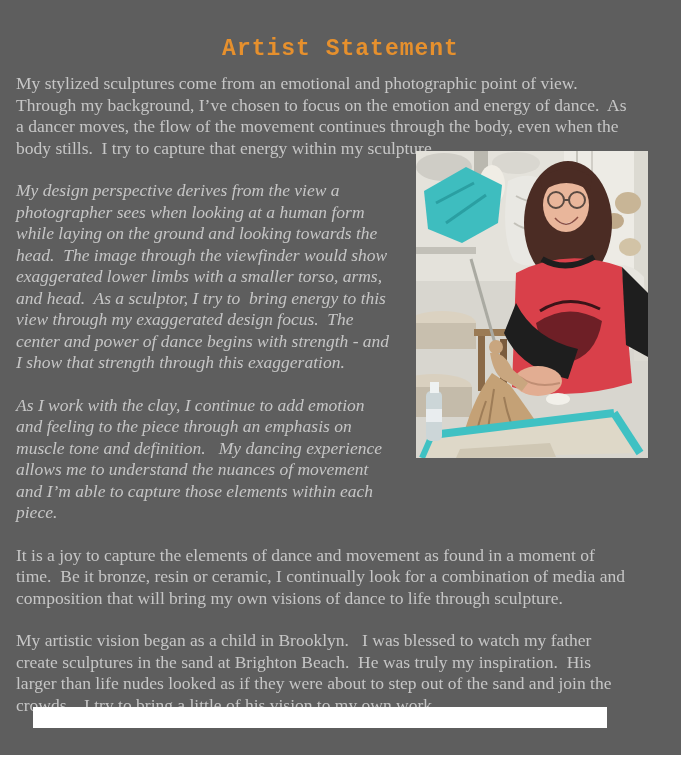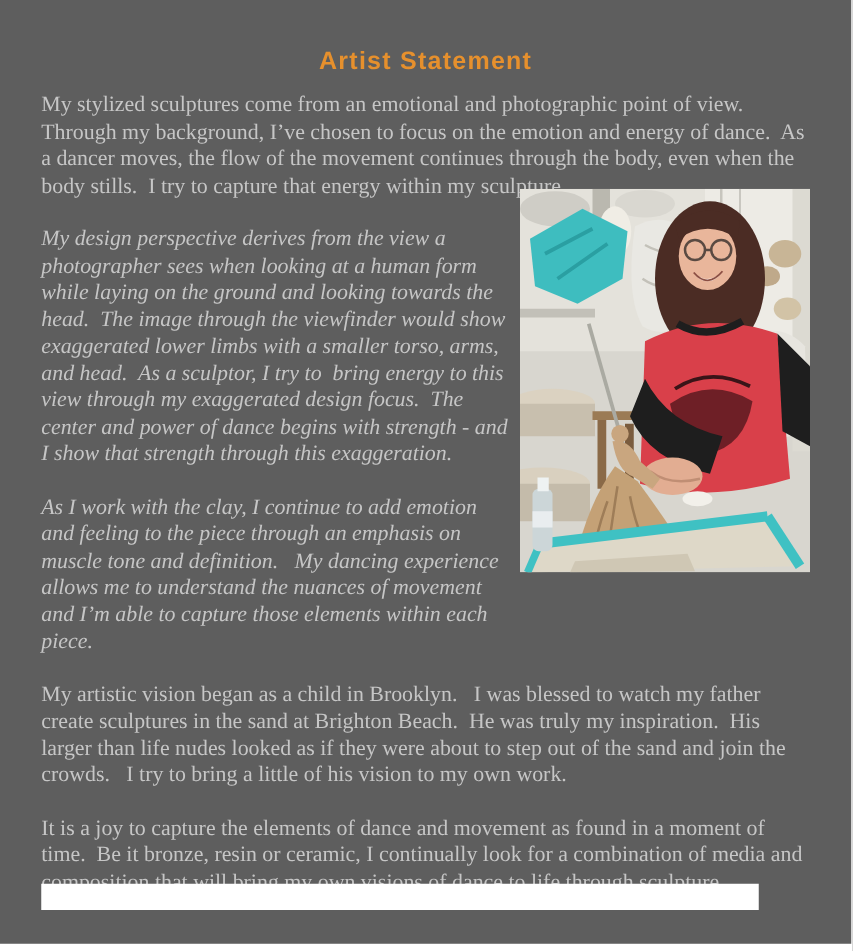--- a/index.html
+++ b/index.html
@@ -2,26 +2,26 @@
 <html><head>
 <meta charset="utf-8">
 <style>
   html,body{margin:0;padding:0;}
   body{background:#ffffff;font-family:"Liberation Serif",serif;}
   .canvas{position:relative;width:682px;height:761px;background:#ffffff;overflow:hidden;}
   .page{position:absolute;left:0;top:0;width:681px;height:755px;background:#5e5e5e;}
   .page-title{
     margin:0;padding-top:37px;width:100%;
     text-align:center;
-    font-family:Liberation Sans, sans-serif;
-    font-weight:bold;font-size:20px;line-height:25px;
+    font-family:Liberation Mono, monospace;
+    font-weight:bold;font-size:23px;line-height:25px;
     letter-spacing:1px;
     color:#e6902d;
   }
-  .content{position:absolute;left:33px;top:73px;width:618px;}
+  .content{position:absolute;left:16px;top:73px;width:618px;}
   .content p{
     margin:0 0 21px 0;
     font-size:17.5px;line-height:21.5px;
     color:#c6c6c6;
     white-space:pre-wrap;
   }
   .content p.narrow{width:378px;font-style:italic;}
   .studio-photo{
     position:absolute;left:416px;top:151px;width:232px;height:307px;
     overflow:hidden;
@@ -36,22 +36,22 @@
 
 <div class="canvas">
   <div class="page">
 
     <h1 class="page-title">Artist Statement</h1>
 
     <div class="content">
       <p>My stylized sculptures come from an emotional and photographic point of view.  Through my background, I’ve chosen to focus on the emotion and energy of dance.  As a dancer moves, the flow of the movement continues through the body, even when the body stills.  I try to capture that energy within my sculpture.</p>
       <p class="narrow">My design perspective derives from the view a photographer sees when looking at a human form while laying on the ground and looking towards the head.  The image through the viewfinder would show exaggerated lower limbs with a smaller torso, arms, and head.  As a sculptor, I try to  bring energy to this view through my exaggerated design focus.  The center and power of dance begins with strength - and I show that strength through this exaggeration.</p>
       <p class="narrow">As I work with the clay, I continue to add emotion and feeling to the piece through an emphasis on muscle tone and definition.   My dancing experience allows me to understand the nuances of movement and I’m able to capture those elements within each piece.</p>
+      <p>It is a joy to capture the elements of dance and movement as found in a moment of time.  Be it bronze, resin or ceramic, I continually look for a combination of media and composition that will bring my own visions of dance to life through sculpture.</p>
       <p>My artistic vision began as a child in Brooklyn.   I was blessed to watch my father create sculptures in the sand at Brighton Beach.  He was truly my inspiration.  His larger than life nudes looked as if they were about to step out of the sand and join the crowds.   I try to bring a little of his vision to my own work.</p>
-      <p>It is a joy to capture the elements of dance and movement as found in a moment of time.  Be it bronze, resin or ceramic, I continually look for a combination of media and composition that will bring my own visions of dance to life through sculpture.</p>
     </div>
 
     <div class="studio-photo" role="img" aria-label="The artist, smiling and wearing glasses and a red t-shirt with black sleeves, works in her studio on a clay sculpture of a dancer with a long flowing skirt; the sculpture stands on a board edged with teal tape, surrounded by shelves of plaster casts, plastic bags, a turquoise bag and a water bottle.">
       <svg width="232" height="307" viewBox="0 0 232 307" xmlns="http://www.w3.org/2000/svg">
 
         <rect width="232" height="307" fill="#d8d6cf"></rect>
         <rect x="0" y="0" width="232" height="130" fill="#e4e2db"></rect>
 
         <g>
           <rect x="148" y="0" width="84" height="195" fill="#edebe5"></rect>

